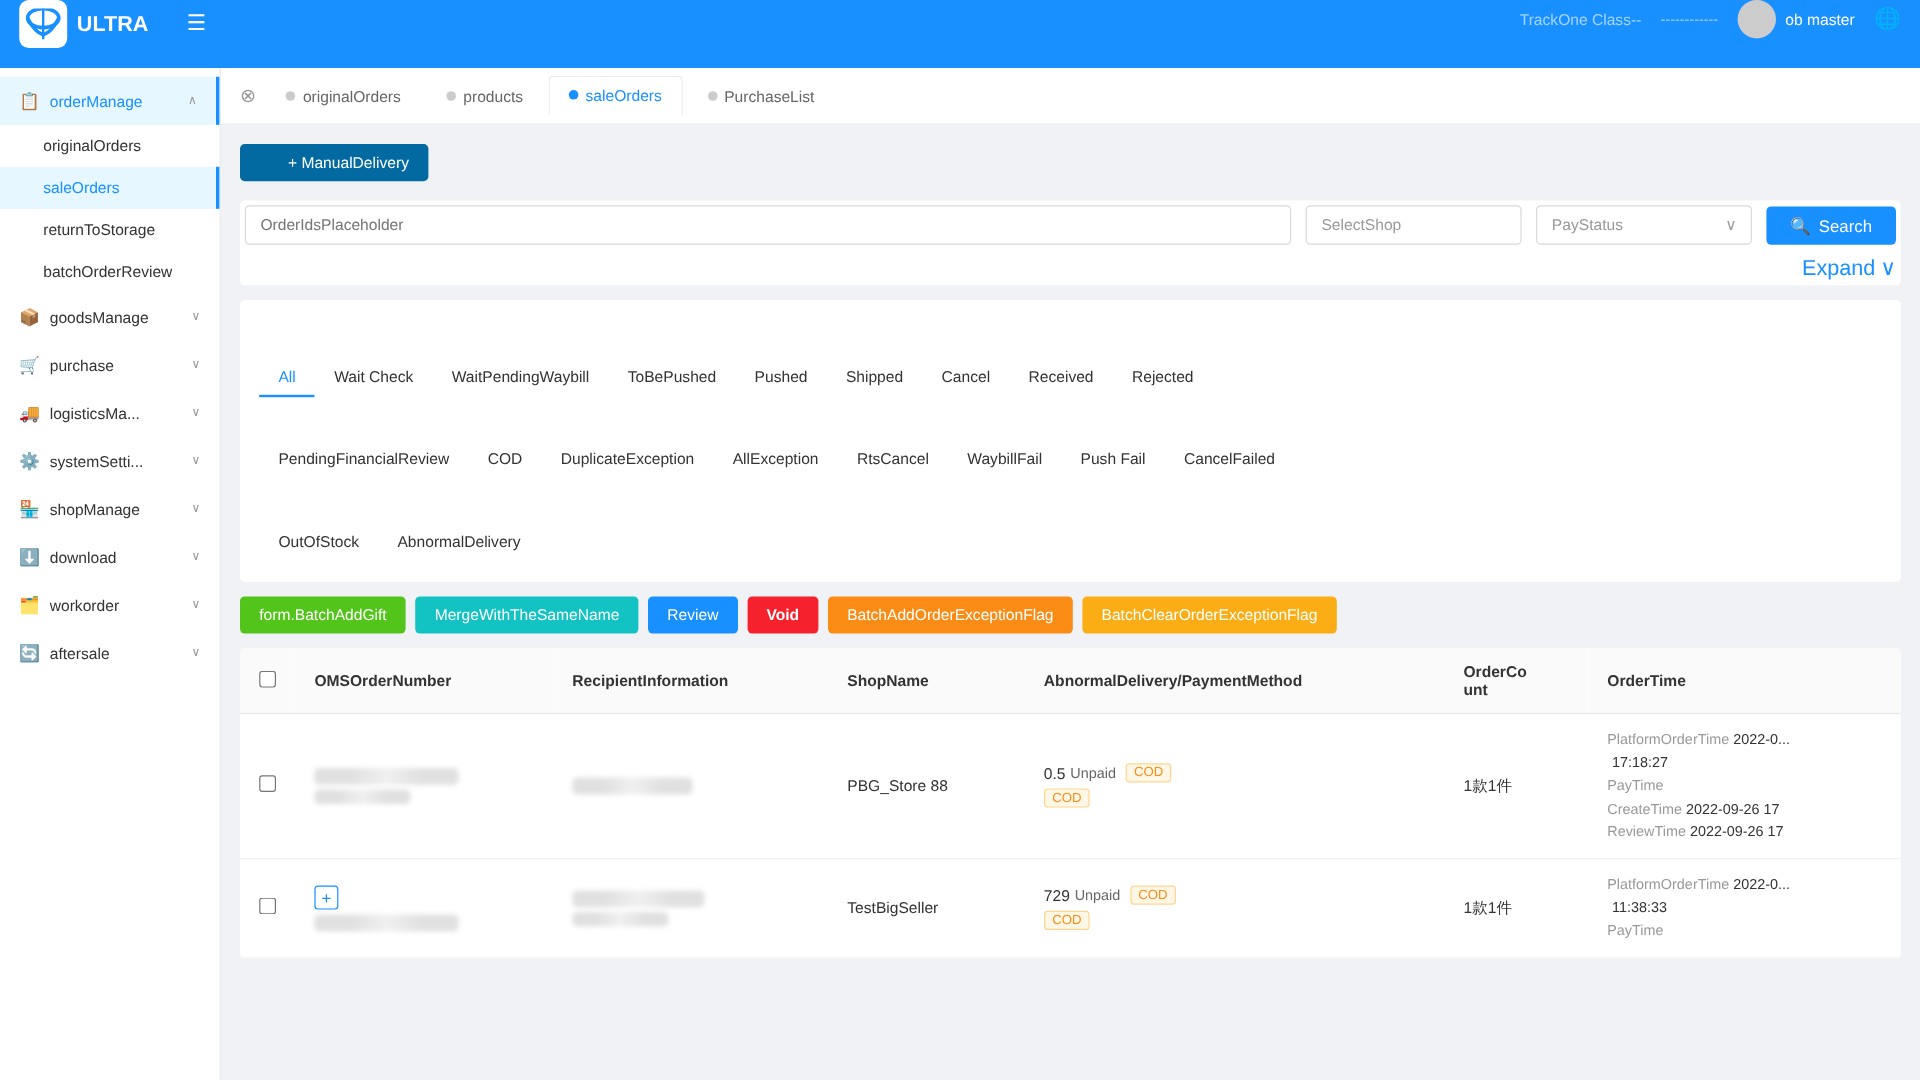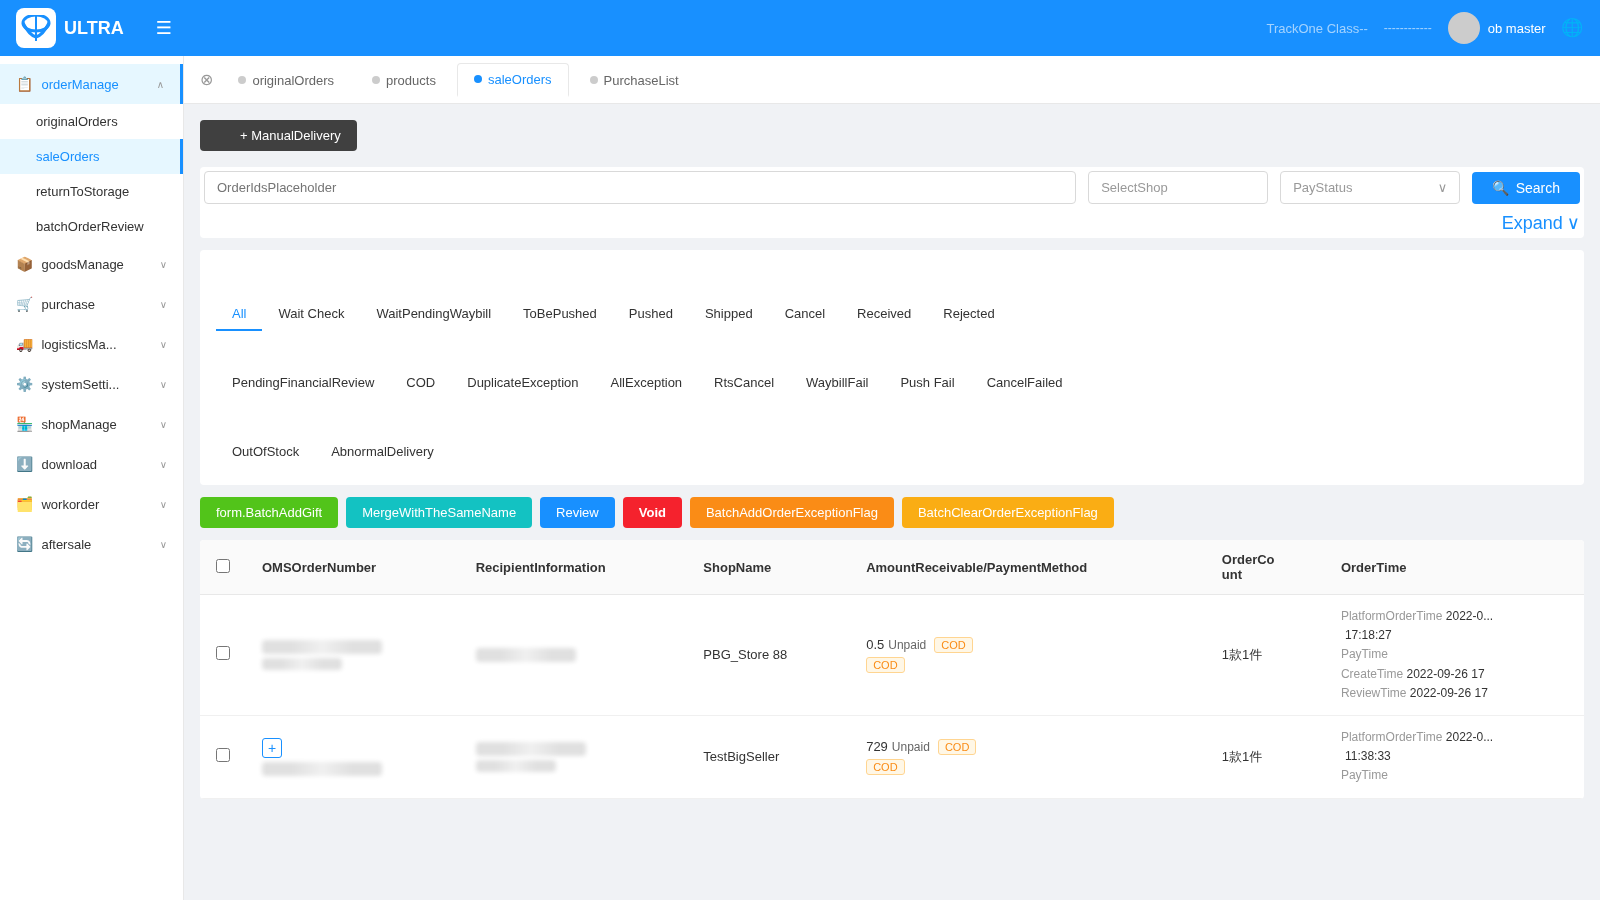--- a/index.html
+++ b/index.html
@@ -3,21 +3,21 @@
   <meta charset="utf-8">
   <style>
     * { box-sizing: border-box; margin: 0; padding: 0; }
     body { font-family: -apple-system, BlinkMacSystemFont, 'Segoe UI', sans-serif; font-size: 13px; background: #f0f2f5; color: #333; height: 900px; overflow: hidden; }
 
     
     .navbar {
       height: 56px;
       background: #1890ff;
       display: flex;
-      align-items: center;
+      align-items: flex-start;
       padding: 0 16px;
       position: fixed;
       top: 0; left: 0; right: 0;
       z-index: 100;
     }
     .navbar-logo {
       display: flex;
       align-items: center;
       gap: 8px;
       color: white;
@@ -177,21 +177,21 @@
       align-items: center;
       gap: 6px;
       padding: 8px 16px;
       border-radius: 4px;
       font-size: 13px;
       cursor: pointer;
       border: none;
       font-weight: 500;
     }
     .btn-primary {
-      background: #404040;
+      background: #0369a1;
       color: white;
       padding-left: 40px;
     }
     .btn-green {
       background: #52c41a;
       color: white;
     }
     .btn-orange {
       background: #fa8c16;
       color: white;
@@ -617,21 +617,21 @@
               <th>
                 <span>OMSOrderNumber</span>
               </th>
               <th>
                 <span>RecipientInformation</span>
               </th>
               <th>
                 <span>ShopName</span>
               </th>
               <th>
-                <span>AmountReceivable/PaymentMethod</span>
+                <span>AbnormalDelivery/PaymentMethod</span>
               </th>
               <th>
                 <span>OrderCo<br>unt</span>
               </th>
               <th>
                 <span>OrderTime</span>
               </th>
             </tr>
           </thead>
           <tbody>

